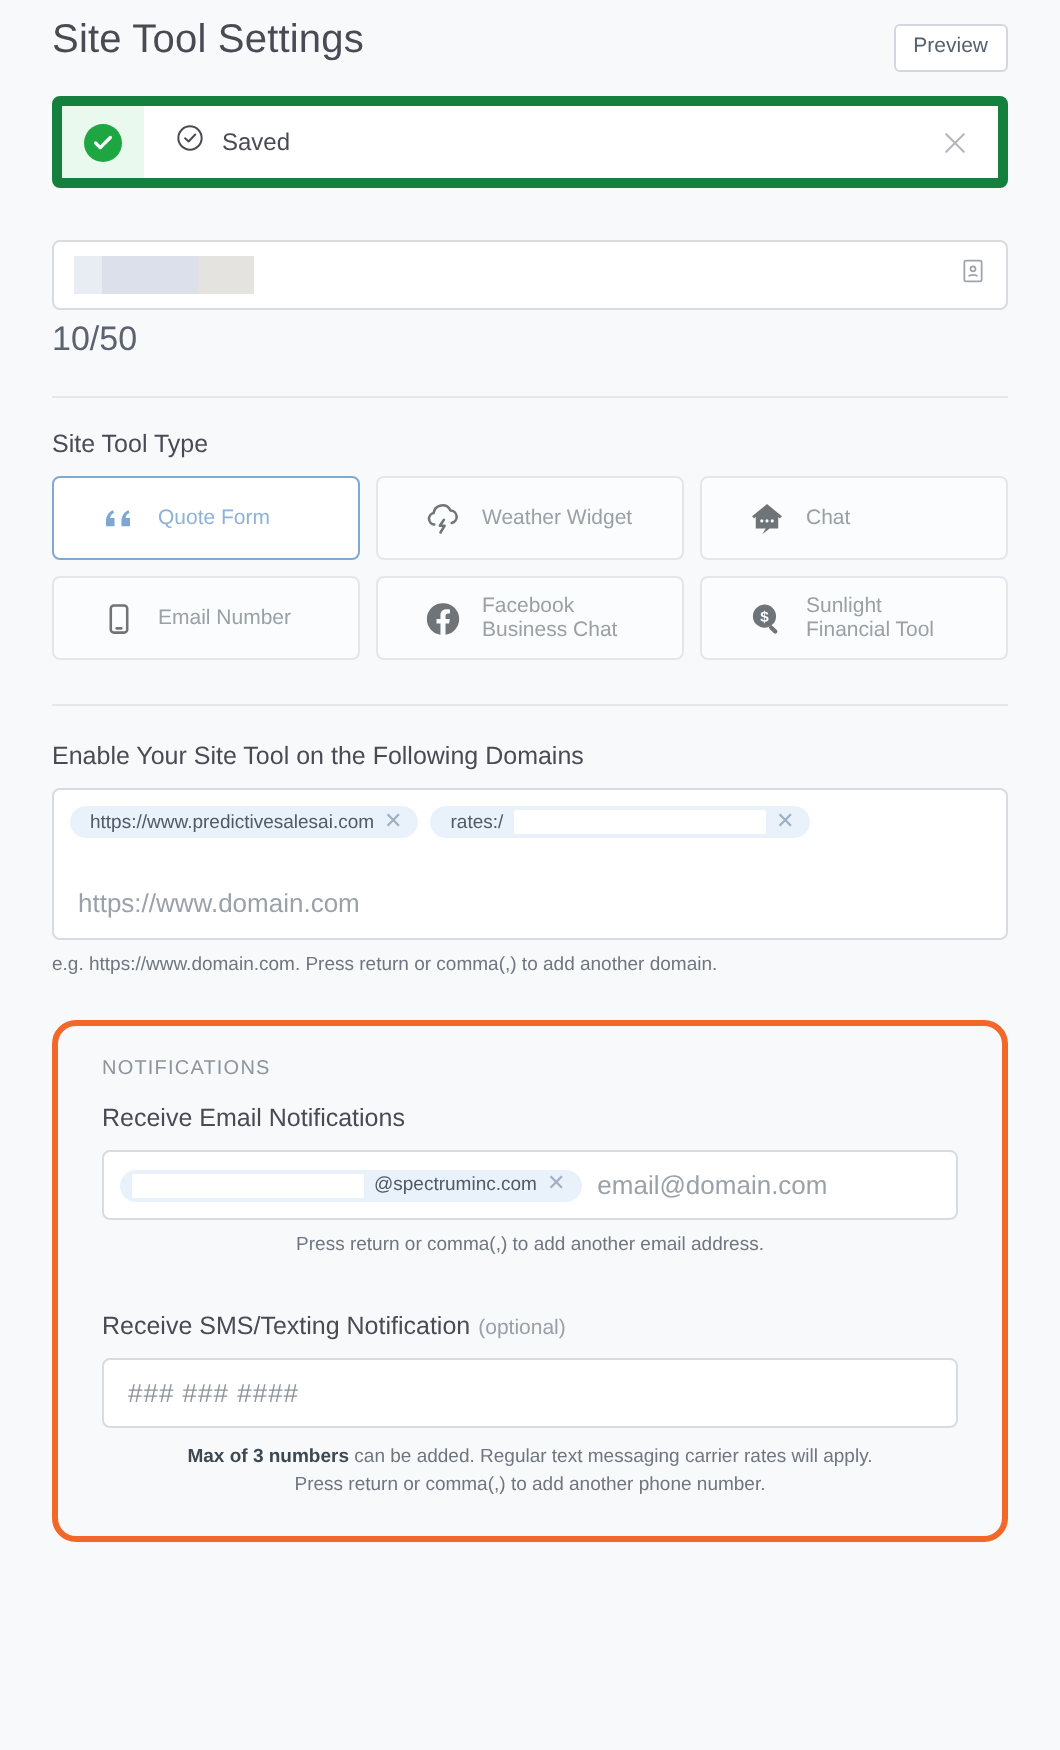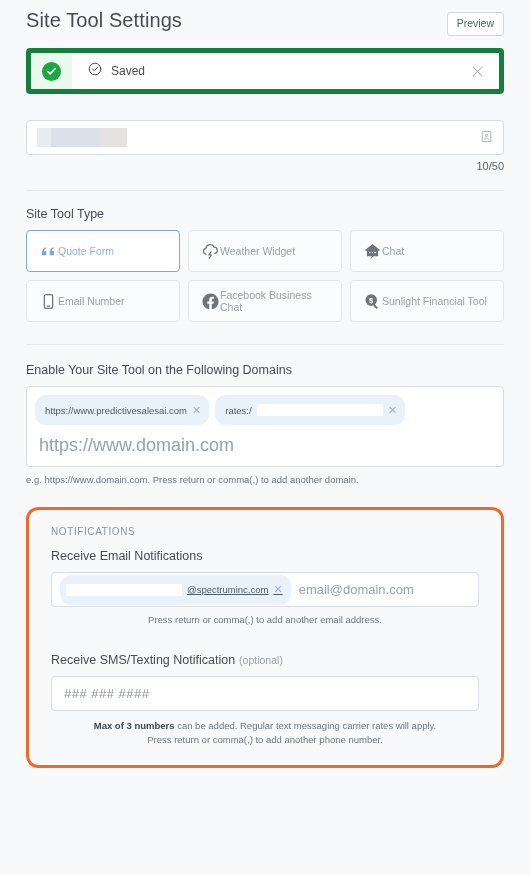--- a/index.html
+++ b/index.html
@@ -132,22 +132,21 @@
   .redact-run i { display: block; height: 100%; }
   .input-trailing-icon {
     position: absolute;
     right: 10px;
     top: 50%;
     transform: translateY(-50%);
     color: #9da3ab;
     cursor: pointer;
   }
   .char-count {
-    text-align: right;
-    font-size: 11px;
+    font-size: 17px;
     color: #5b6370;
     margin-top: 5px;
   }
 
   .divider {
     height: 1px;
     background: #e4e7eb;
     margin: 18px 0 0 0;
   }
 
@@ -158,22 +157,22 @@
     gap: 8px;
     margin-top: 9px;
   }
   .tool-card {
     background: #fbfcfd;
     border: 1px solid #e3e7ec;
     border-radius: 4px;
     height: 42px;
     display: flex;
     align-items: center;
-    gap: 0;
-    padding: 0 11px;
+    gap: 10px;
+    padding: 0 22px;
     cursor: pointer;
   }
   .tool-card.selected {
     border: 1px solid #7fa8d4;
     background: #ffffff;
   }
   .tool-icon {
     flex: 0 0 20px;
     width: 20px;
     height: 20px;
@@ -214,21 +213,21 @@
     min-height: 63px;
   }
   .chip-row {
     display: flex;
     flex-wrap: wrap;
     gap: 6px;
   }
   .chip {
     background: #e9f1fb;
     border-radius: 11px;
-    height: 30px;
+    height: 16px;
     display: inline-flex;
     align-items: center;
     gap: 5px;
     padding: 0 8px 0 10px;
     font-size: 9.5px;
     color: #4f5a66;
     max-width: 100%;
   }
   .chip .chip-x {
     color: #9fb0c2;
@@ -237,23 +236,23 @@
     cursor: pointer;
   }
   .chip-redact {
     display: inline-block;
     height: 12px;
     background: #ffffff;
     border-radius: 1px;
     vertical-align: middle;
   }
   .chips-placeholder {
-    font-size: 18px;
+    font-size: 13px;
     color: #9aa1a9;
-    padding: 10px 4px 2px 4px;
+    padding: 25px 4px 2px 4px;
     display: block;
   }
   .helper {
     font-size: 9.5px;
     color: #6f7680;
     margin-top: 6px;
     line-height: 14px;
   }
   .helper.centered { text-align: center; }
   .helper b { font-weight: 700; color: #3d4852; }
@@ -440,21 +439,21 @@
       <span class="chips-placeholder">https://www.domain.com</span>
     </div>
     <div class="helper">e.g. https://www.domain.com. Press return or comma(,) to add another domain.</div>
   </div>
 
   <div class="notif-box">
     <div class="section-title">NOTIFICATIONS</div>
 
     <label class="sub-label">Receive Email Notifications</label>
     <div class="inline-chip-input">
-      <span class="chip" style="padding-left:6px;text-decoration:underline;">
+      <span class="chip" style="padding-left:6px;">
         <span class="chip-redact" style="width:116px;"></span>
         <span>@spectruminc.com</span>
         <span class="chip-x">✕</span>
       </span>
       <span class="ph">email@domain.com</span>
     </div>
     <div class="helper centered">Press return or comma(,) to add another email address.</div>
 
     <label class="sub-label" style="margin-top:26px;">
       <span>Receive SMS/Texting Notification</span><span class="optional-tag">(optional)</span>

